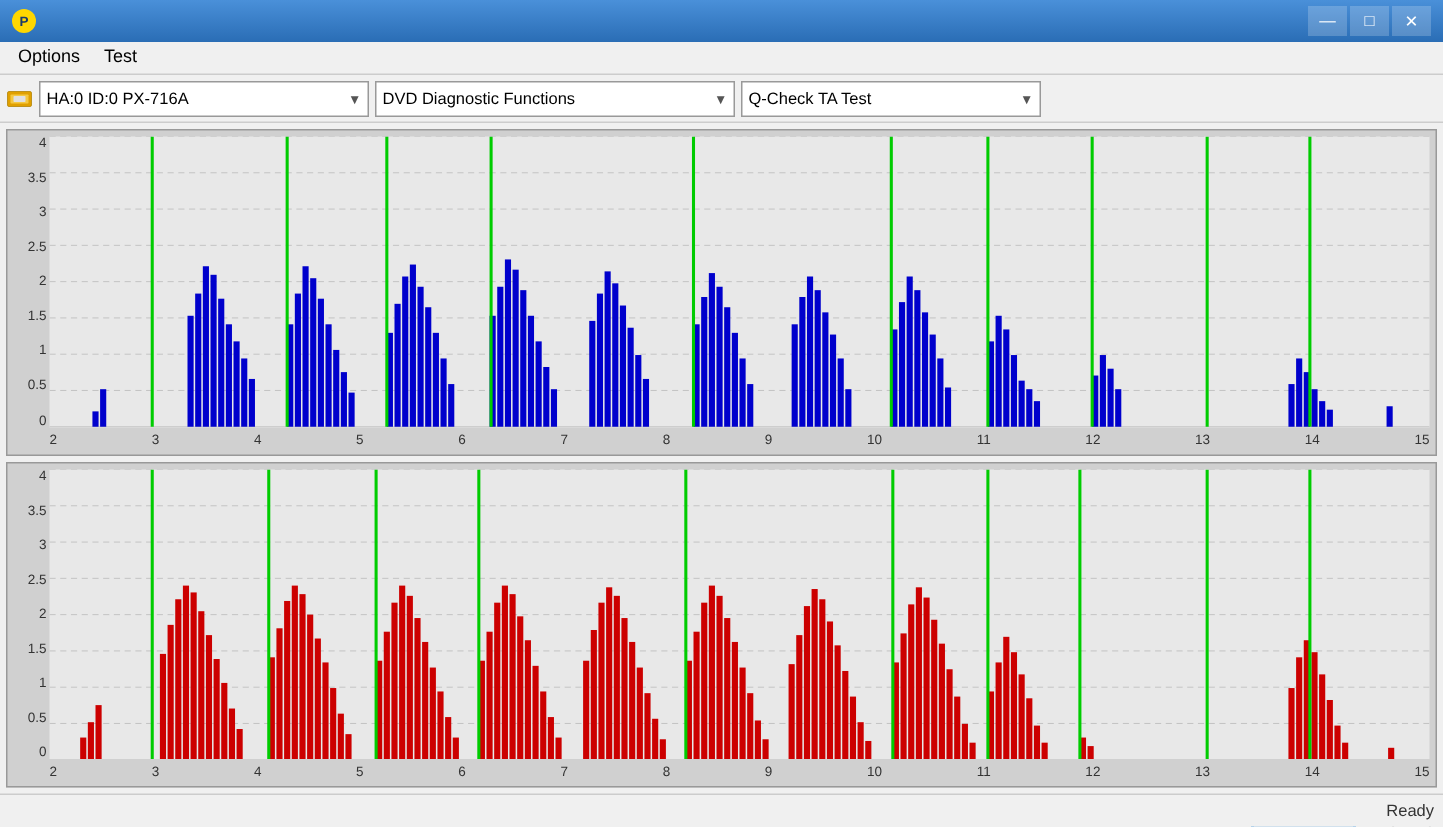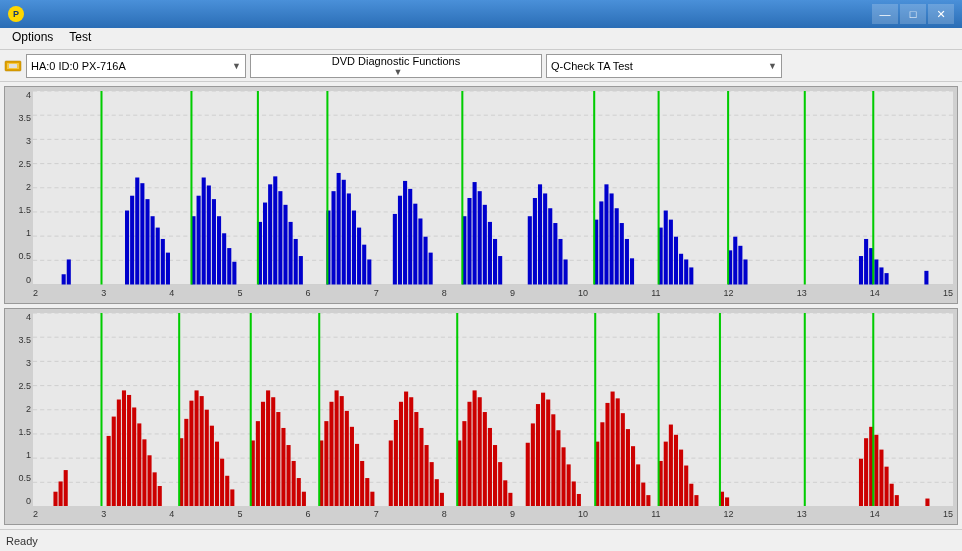--- a/index.html
+++ b/index.html
@@ -91,22 +91,22 @@
       background: white;
       font-size: 11px;
       padding: 0 4px;
       cursor: pointer;
       display: flex;
       align-items: center;
       justify-content: space-between;
       text-align: center;
     }
     #drive-select { width: 220px; }
-    #function-select { width: 292px; flex-direction: column; }
-    #test-select { width: 236px; }
+    #function-select { width: 240px; }
+    #test-select { width: 200px; }
     .combo-arrow {
       margin-left: 4px;
       font-size: 9px;
       color: #555;
     }
 
     
     #main {
       display: flex;
       flex-direction: column;
@@ -257,20 +257,21 @@
       border-top: 1px solid #ccc;
       display: flex;
       align-items: center;
       padding: 0 6px;
       font-size: 11px;
       color: #333;
       position: absolute;
       bottom: 0;
       left: 0;
       right: 0;
+      justify-content: flex-end;
     }
 
     
     .chart-svg {
       width: 100%;
       height: 100%;
     }
   </style>
 </head>
 <body>

